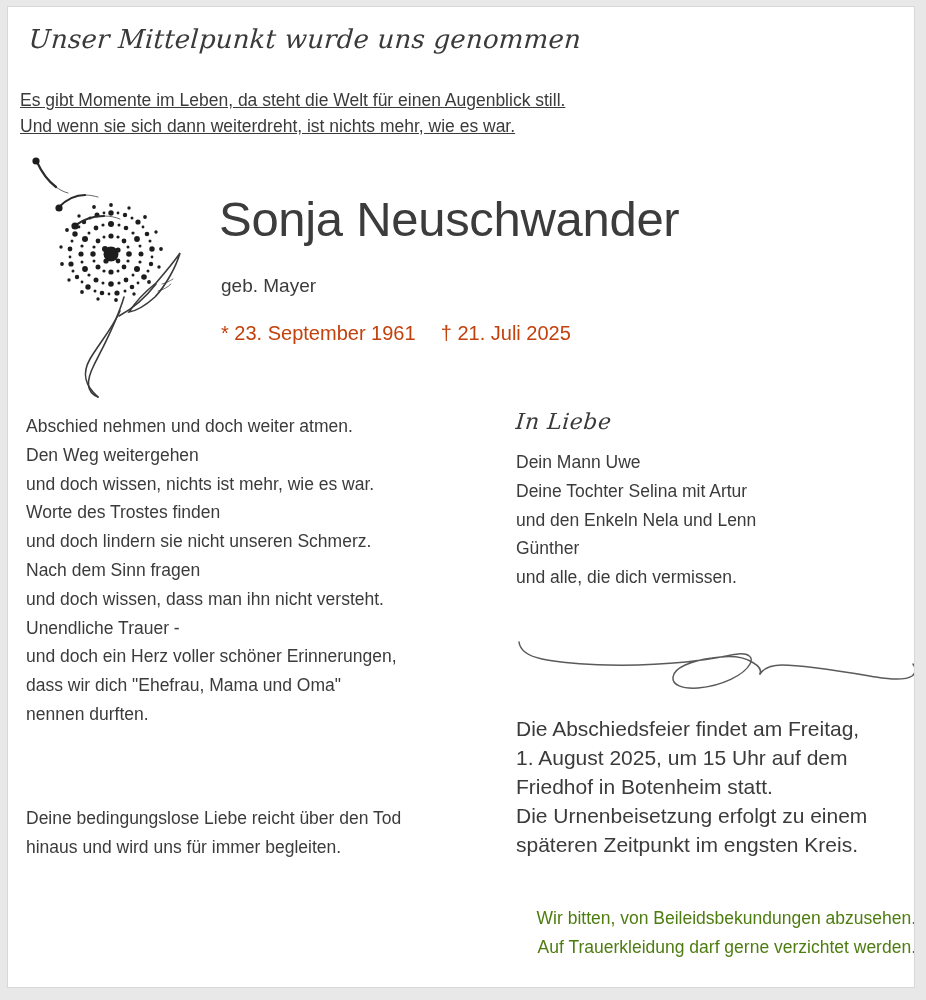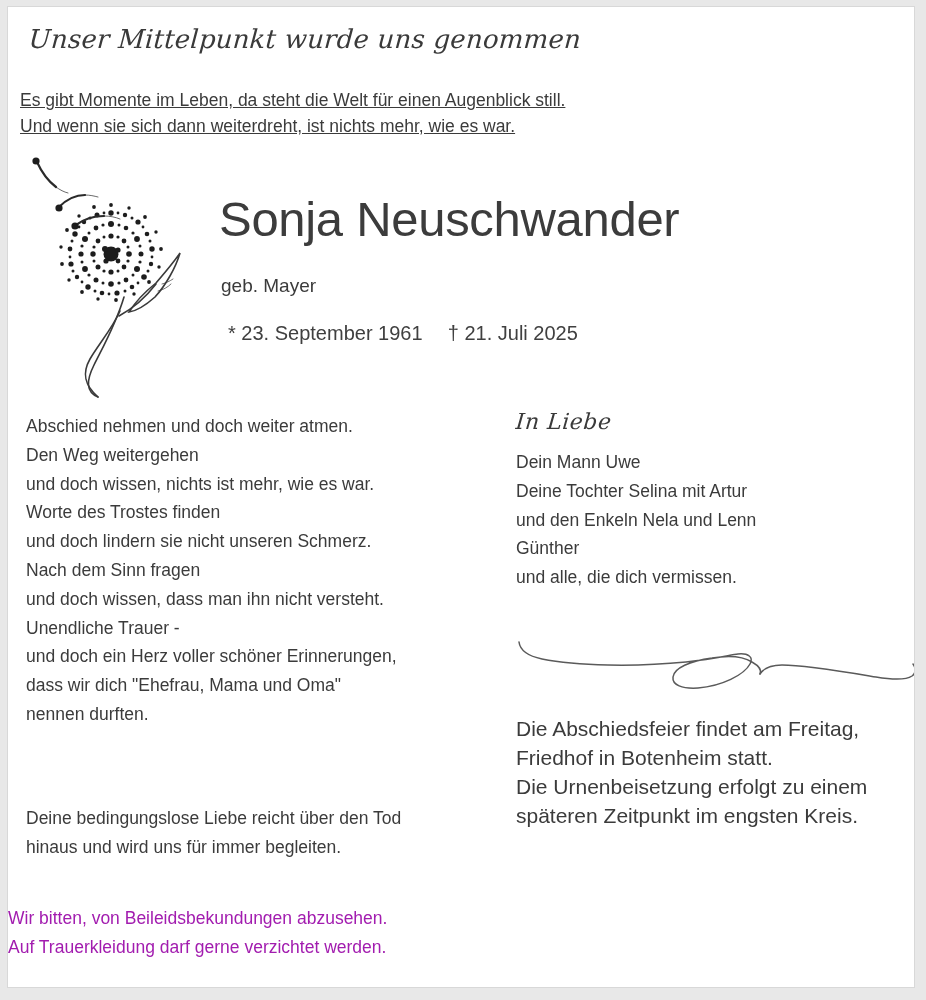--- a/index.html
+++ b/index.html
@@ -79,23 +79,22 @@
     font-size: 19px;
     color: #3b3b3b;
     white-space: nowrap;
     text-align: right;
   }
   .dates {
     position: absolute;
     left: 213px;
     top: 315px;
     font-size: 20px;
-    color: #404040;
+    color: #c2410c;
     white-space: nowrap;
-    margin-left: 7px;
   }
   .dates .gap { display: inline-block; width: 14px; }
 
   
   .col-left {
     position: absolute;
     left: 18px;
     top: 405px;
     width: 470px;
     font-size: 17.5px;
@@ -155,24 +154,24 @@
     line-height: 29px;
     color: #3b3b3b;
   }
   .ceremony div { white-space: nowrap; }
 
   .footer-note {
     position: absolute;
     left: 0;
     top: 897px;
     width: 908px;
-    text-align: left;
+    text-align: right;
     font-size: 17.5px;
     line-height: 29px;
-    color: #a21caf;
+    color: #4d7c0f;
   }
   .footer-note div { white-space: nowrap; }
 </style>
 </head>
 <body>
 
 <div class="card">
 
   <div class="headline">Unser Mittelpunkt wurde uns genommen</div>
 
@@ -360,20 +359,21 @@
     <svg width="402" height="62" viewBox="0 0 402 62" xmlns="http://www.w3.org/2000/svg">
       <g fill="none" stroke="#5a5a5a" stroke-linecap="round">
         <path d="M3 8 C 4 16, 12 22, 26 25 C 60 32, 120 33, 170 28 C 198 25, 214 21, 222 20 C 232 19, 238 23, 234 30 C 228 41, 206 52, 182 54 C 166 55, 156 51, 157 43 C 158 34, 174 27, 196 24 C 214 21, 228 23, 236 28 C 243 32, 246 36, 244 40" stroke-width="1.5"></path>
         <path d="M244 40 C 248 34, 256 31, 266 31 C 290 31, 330 38, 360 43 C 378 46, 390 46, 396 42 C 400 39, 400 34, 397 30" stroke-width="1.5"></path>
       </g>
     </svg>
   </div>
 
   <div class="ceremony">
     <div>Die Abschiedsfeier findet am Freitag,</div>
+    <div>1. August 2025, um 15 Uhr auf dem</div>
     <div>Friedhof in Botenheim statt.</div>
     <div>Die Urnenbeisetzung erfolgt zu einem</div>
     <div>späteren Zeitpunkt im engsten Kreis.</div>
   </div>
 
   <div class="footer-note">
     <div>Wir bitten, von Beileidsbekundungen abzusehen.</div>
     <div>Auf Trauerkleidung darf gerne verzichtet werden.</div>
   </div>
 

